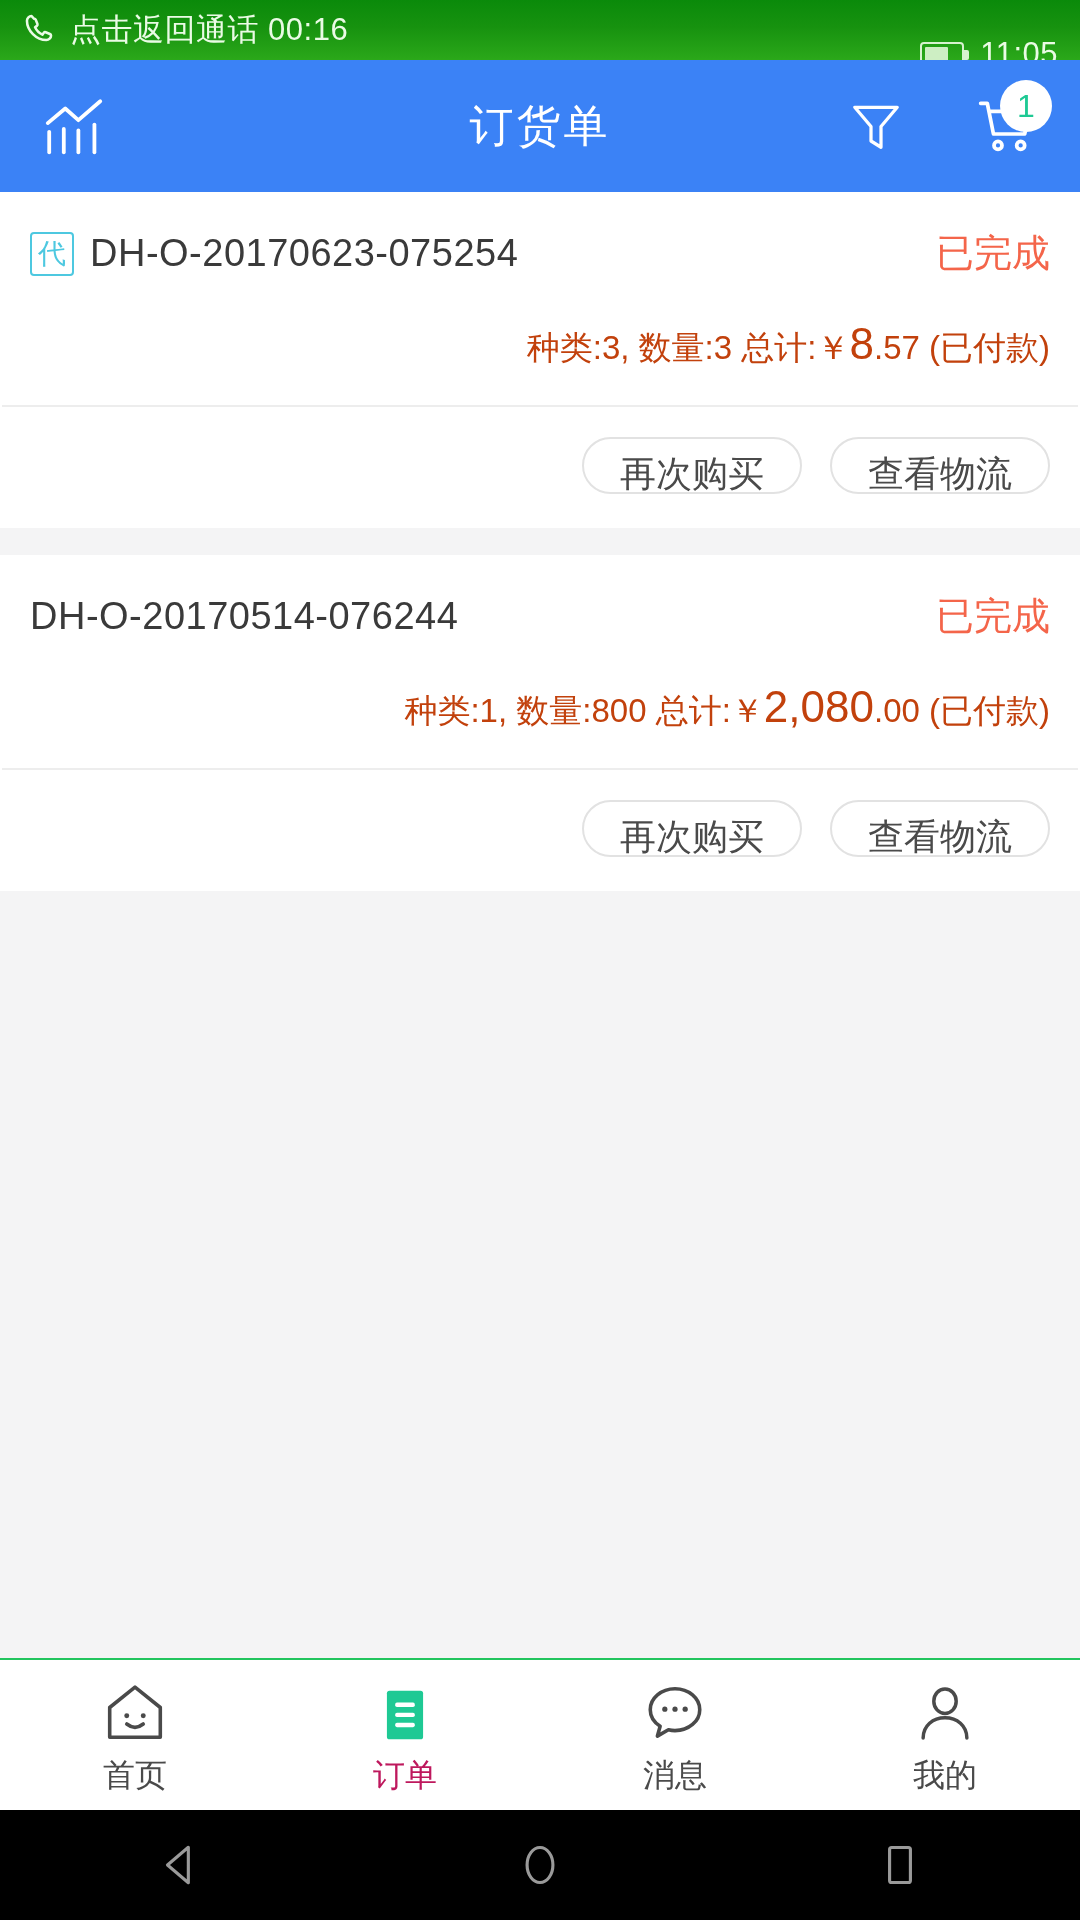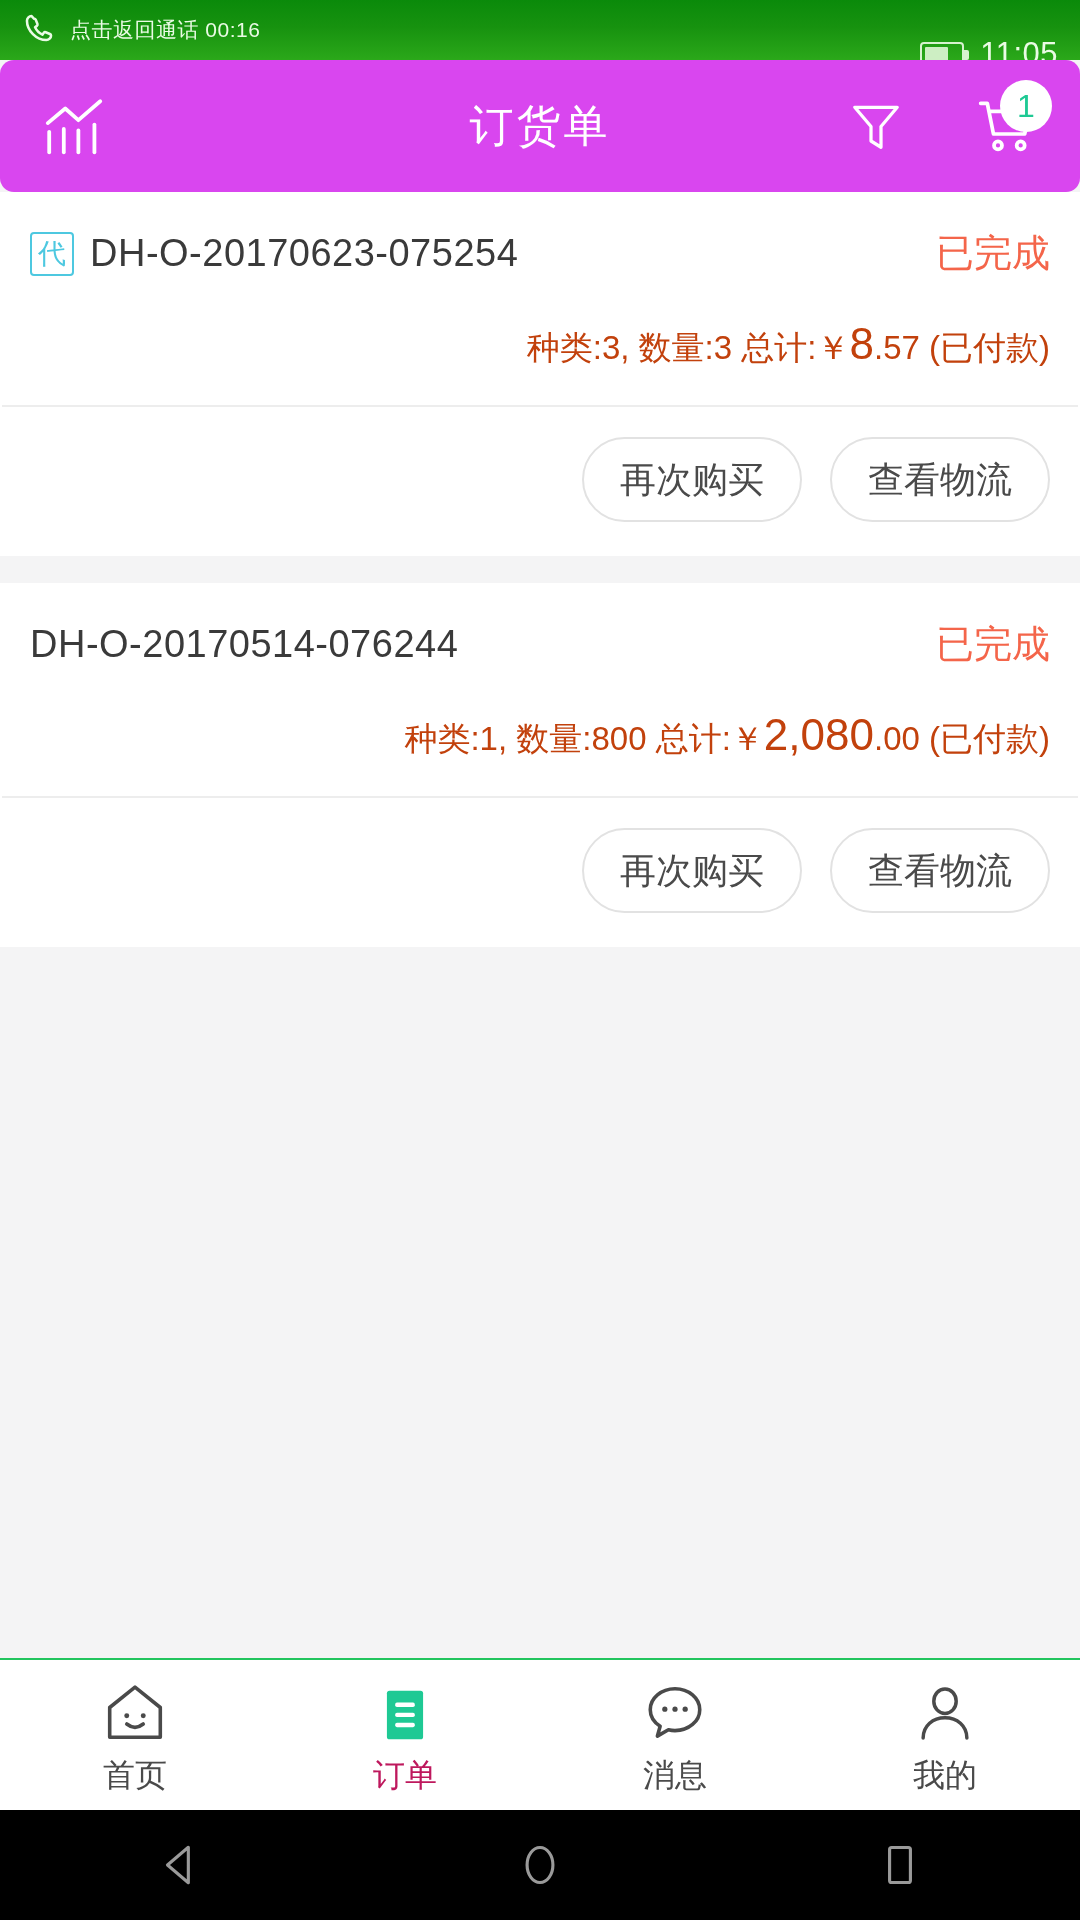--- a/index.html
+++ b/index.html
@@ -11,31 +11,31 @@
   #app { width:1080px; height:1920px; display:flex; flex-direction:column; position:relative; }
 
   
   .statusbar {
     height:60px; flex:0 0 60px;
     background:linear-gradient(to bottom,#0a8a0a 0%,#17920f 45%,#2ba81a 100%);
     display:flex; align-items:center; justify-content:space-between;
     padding:0 22px; color:#dff5d8;
   }
   .sb-left { display:flex; align-items:center; gap:14px; }
-  .sb-call-text { font-size:21px; letter-spacing:.5px; color:#eafbe5; }
+  .sb-call-text { font-size:31px; letter-spacing:.5px; color:#eafbe5; }
   .sb-right { display:flex; align-items:center; gap:16px;margin-top:47px; }
   .sb-time { font-size:31px; color:#eafbe5; letter-spacing:.5px; }
   .battery { width:44px; height:24px; border:2.5px solid #d7f2cf; border-radius:4px; position:relative; display:flex; align-items:center; }
   .battery::after { content:""; position:absolute; right:-7px; top:6px; width:5px; height:10px; background:#d7f2cf; border-radius:0 2px 2px 0; }
   .battery-fill { height:14px; width:58%; background:#cdeec3; margin-left:3px; border-radius:1px; }
 
   
   .appbar {
-    height:132px; flex:0 0 132px; background:#d946ef;
-    display:flex; align-items:center; position:relative; padding:0 30px;border-radius:14px;
+    height:132px; flex:0 0 132px; background:#3b82f6;
+    display:flex; align-items:center; position:relative; padding:0 30px;
   }
   .appbar-title {
     position:absolute; left:0; right:0; text-align:center;
     font-size:44px; color:#ffffff; letter-spacing:3px; pointer-events:none;
   }
   .appbar-icon { width:88px; height:88px; display:flex; align-items:center; justify-content:center; position:relative; z-index:2; }
   .appbar-right { margin-left:auto; display:flex; align-items:center; gap:42px; position:relative; z-index:2; }
   .cart-wrap { position:relative; width:88px; height:88px; display:flex; align-items:center; justify-content:center; }
   .cart-badge {
     position:absolute; top:-2px; right:-2px;
@@ -59,21 +59,21 @@
   .order-no { font-size:38px; color:#3a3a3a; letter-spacing:.5px; }
   .order-status { margin-left:auto; font-size:38px; color:#f4654a; }
   .order-summary {
     text-align:right; padding:28px 30px 34px 30px; color:#c2410c; font-size:33px; white-space:nowrap;
   }
   .amt-main { font-size:44px; }
   .divider { height:2px; background:#ededed; margin:0 2px; }
   .order-actions { display:flex; justify-content:flex-end; gap:28px; padding:30px 30px 34px 30px; }
   .pill {
     border:2px solid #e2e2e2; border-radius:48px; background:#fff;
-    padding:0 36px; height:85px; line-height:70px;
+    padding:0 36px; height:57px; line-height:70px;
     font-size:36px; color:#4a4a4a; white-space:nowrap;
   }
 
   
   .tabbar {
     flex:0 0 152px; height:152px; background:#ffffff;
     border-top:2px solid #22c55e; display:flex;
   }
   .tab { flex:1; display:flex; flex-direction:column; align-items:center; justify-content:center; gap:8px; }
   .tab-icon { height:74px; display:flex; align-items:flex-end; justify-content:center; }

